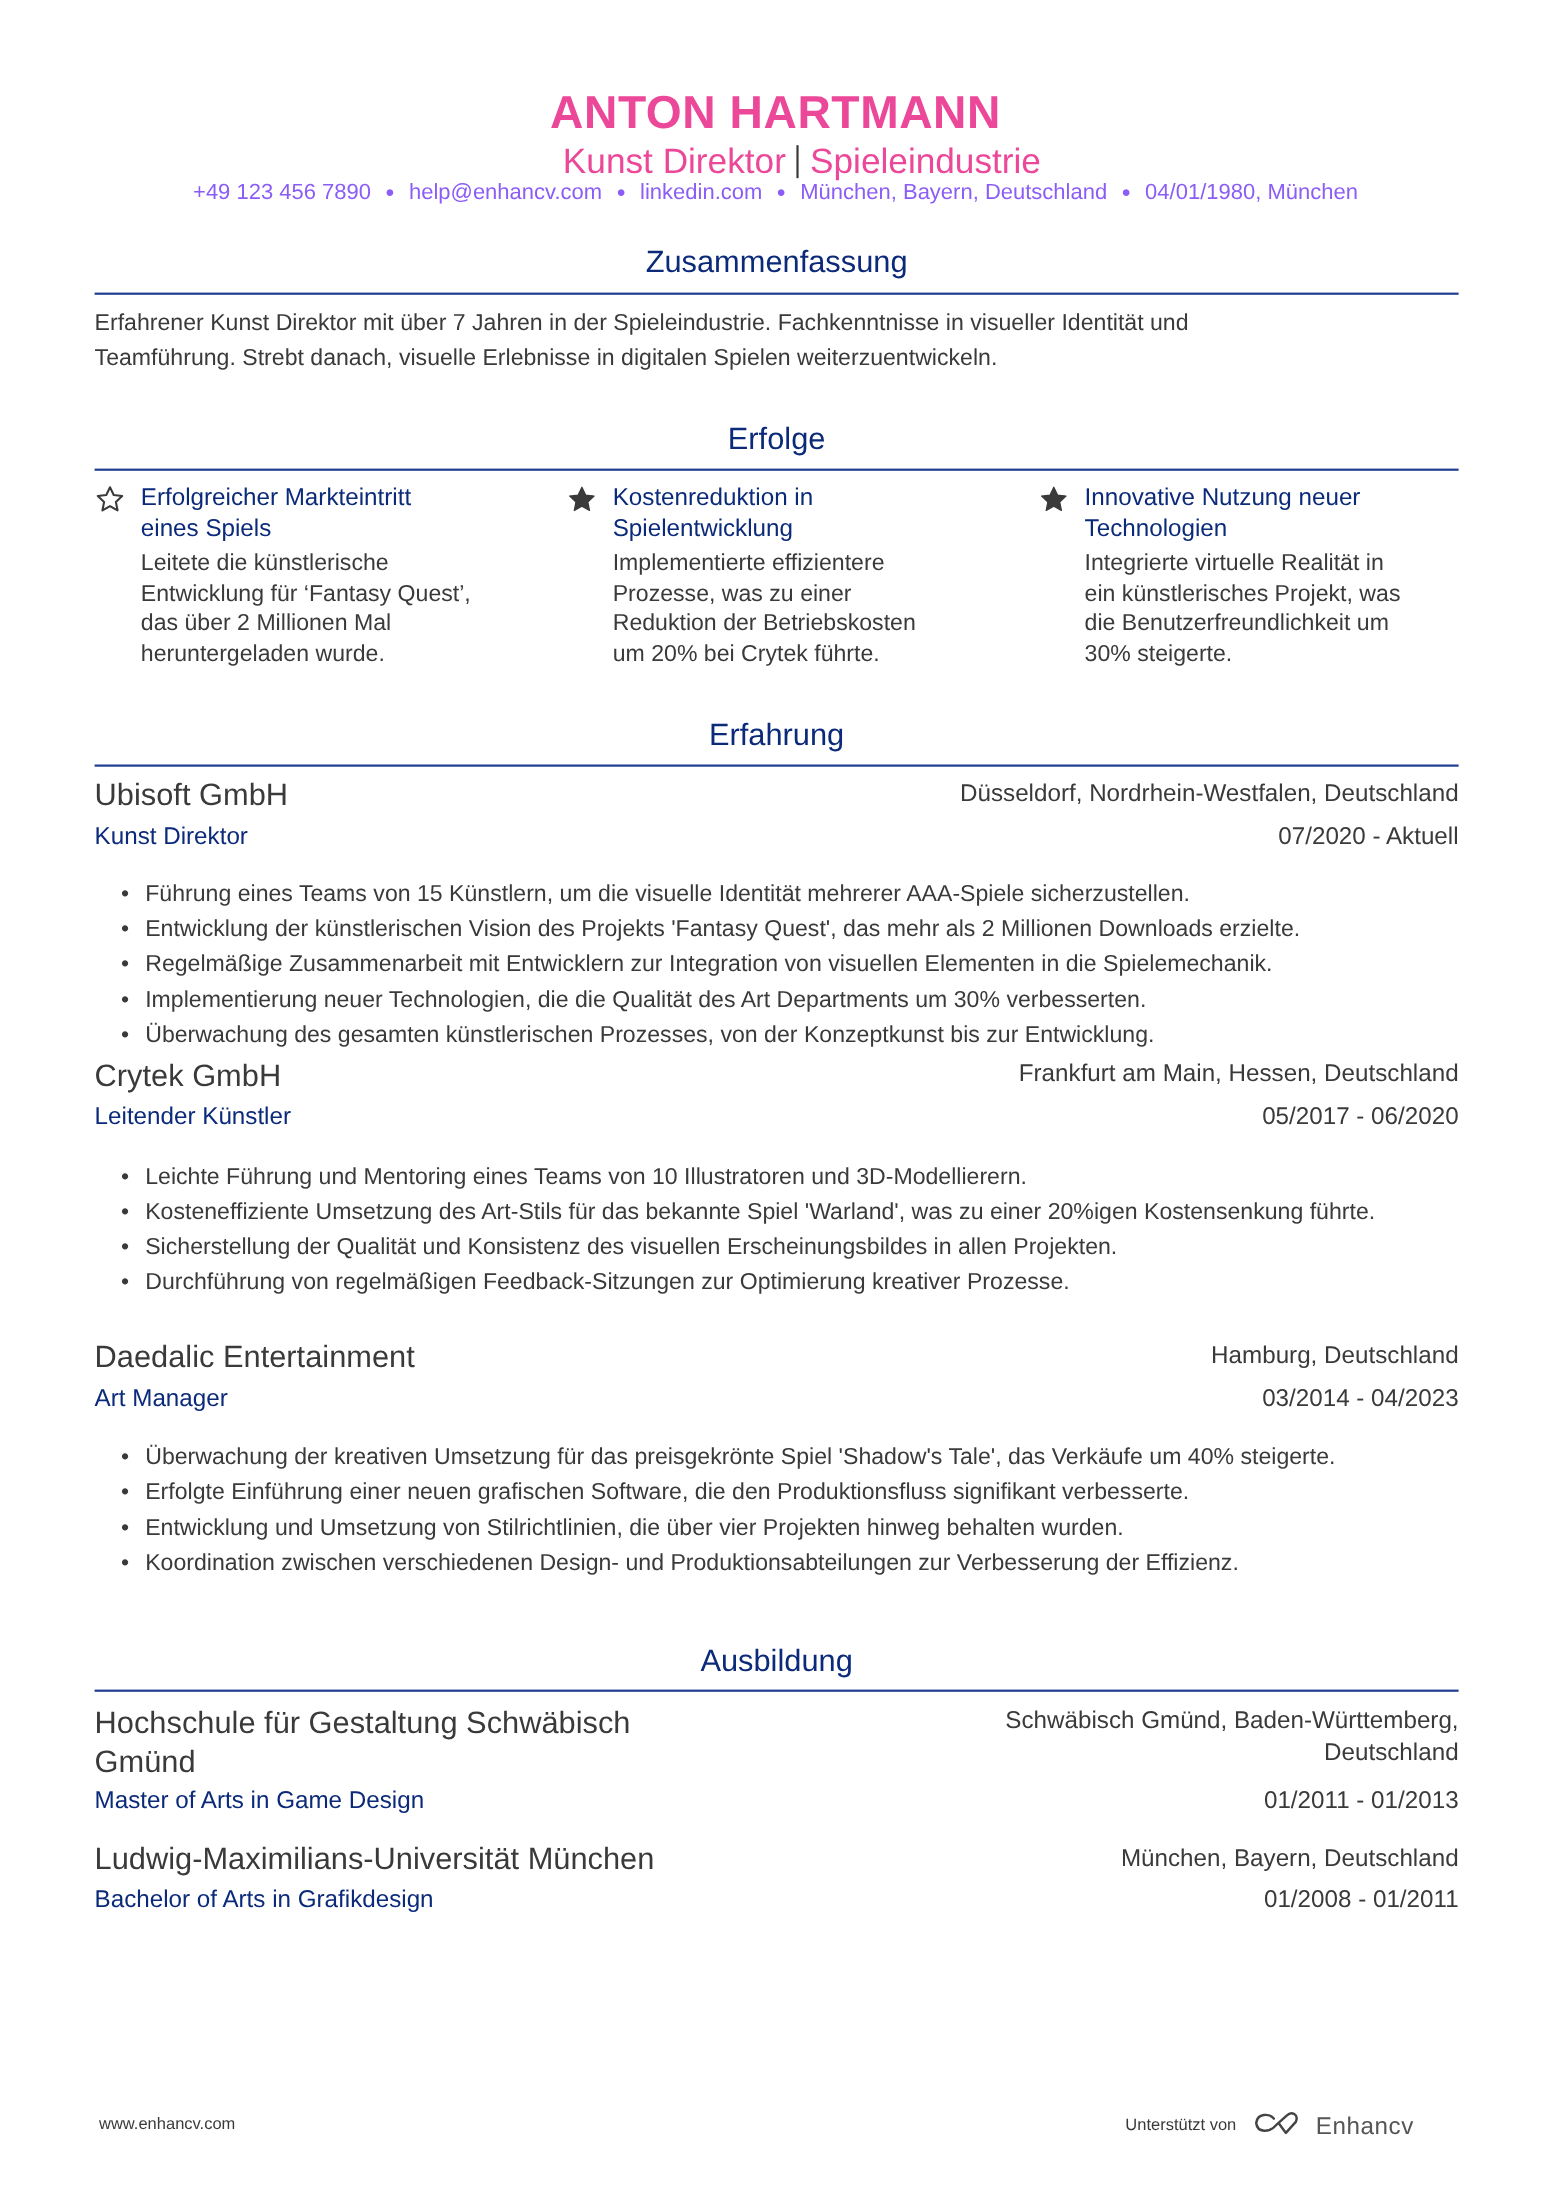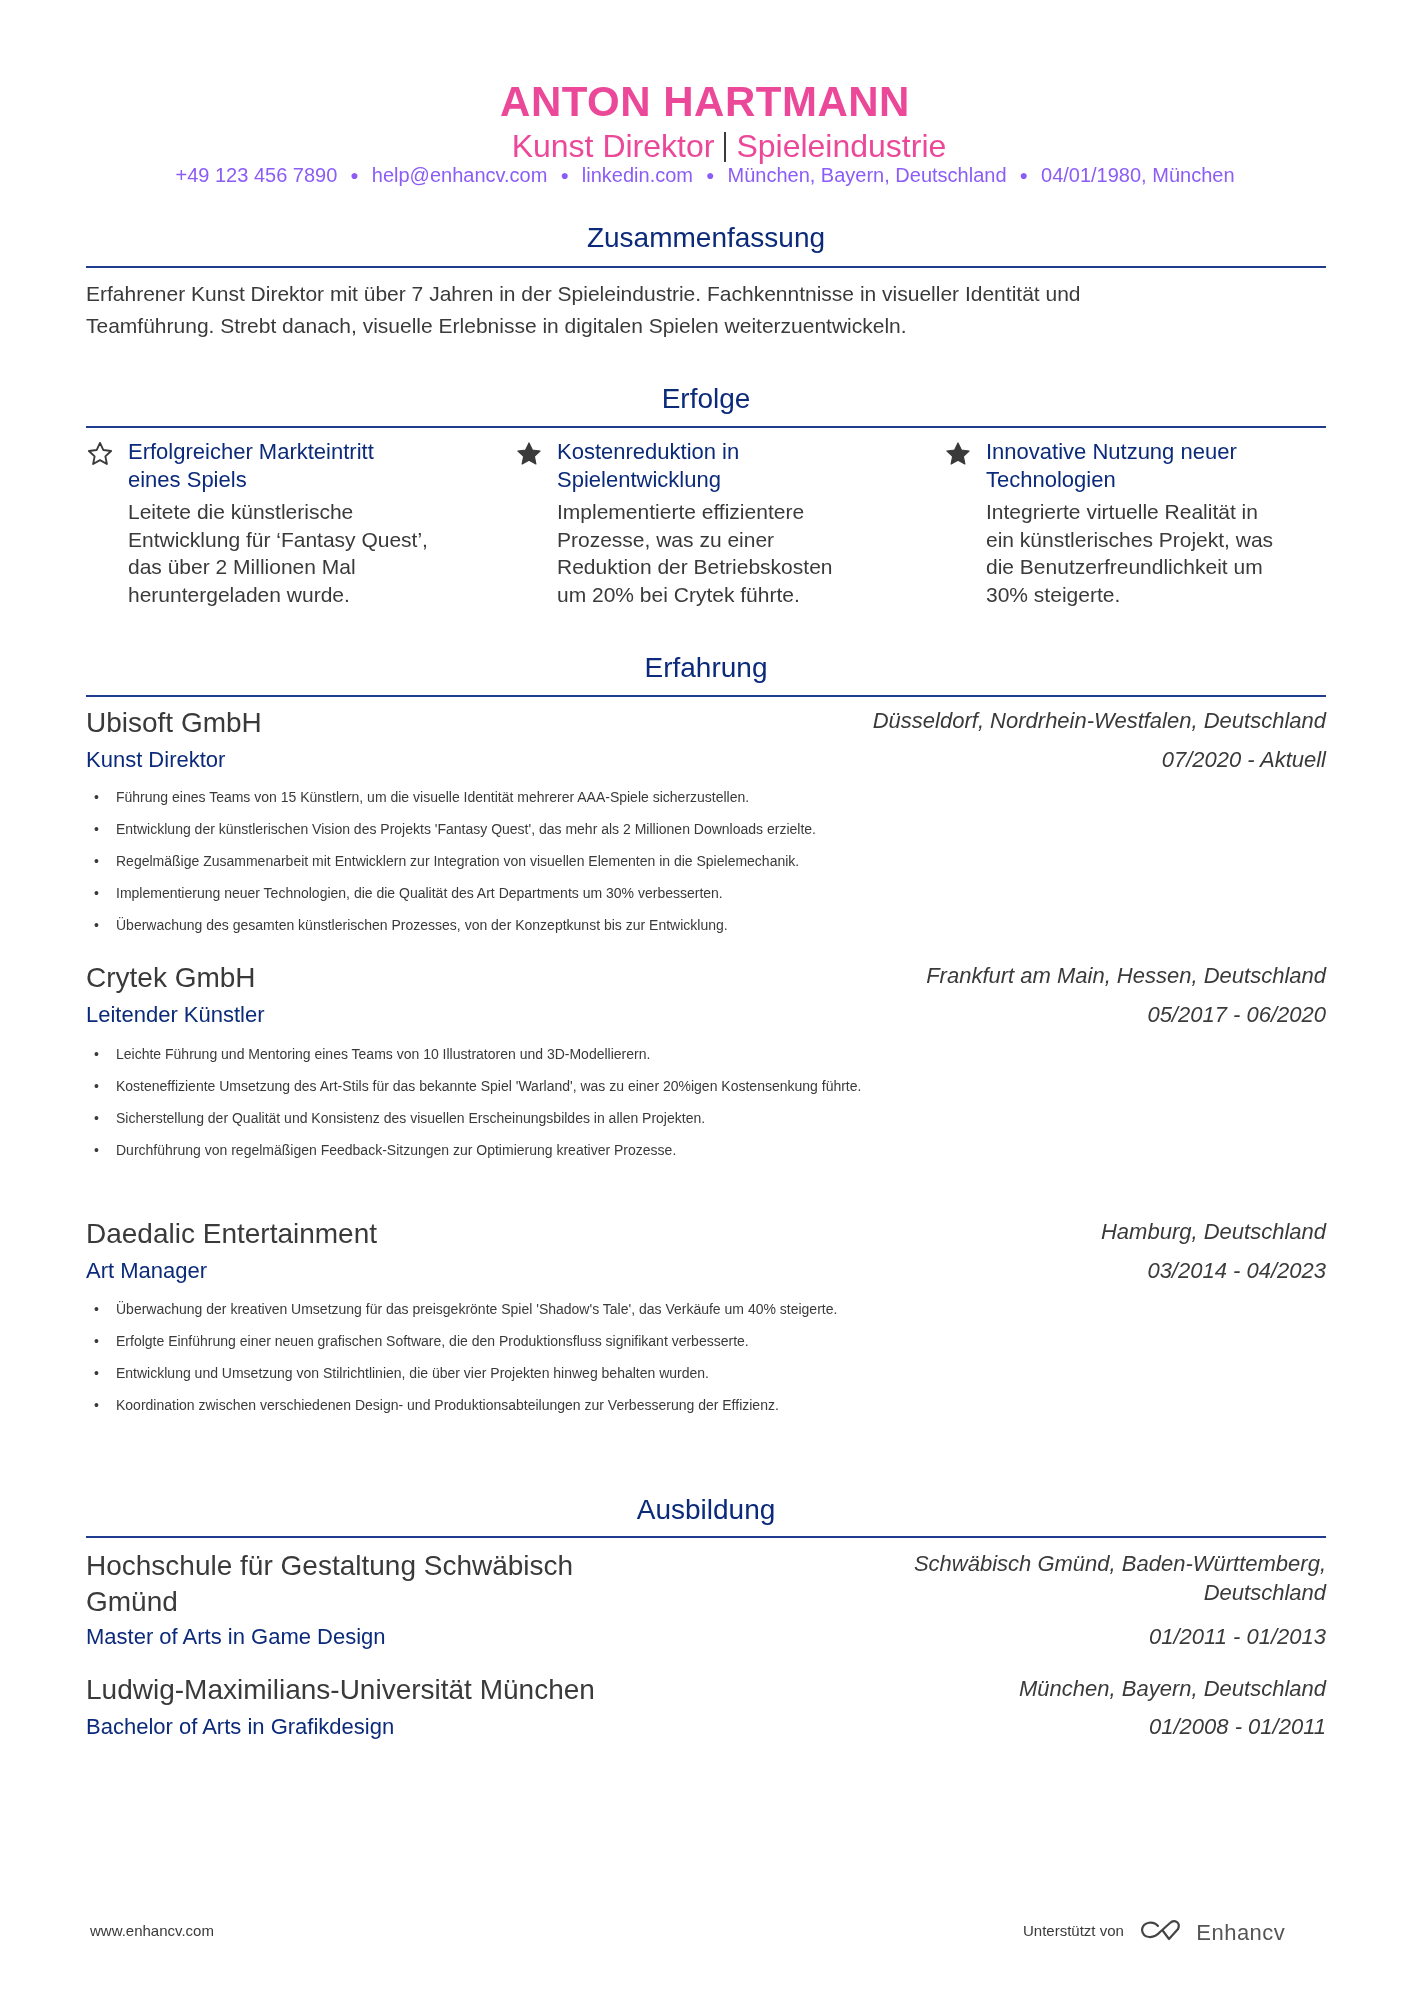--- a/index.html
+++ b/index.html
@@ -14,22 +14,22 @@
   .contact .dot { margin:0 13px; font-size:14px; vertical-align:2px; }
   .sec-title { font-size:28px; color:#0b2a7a; left:86px; width:1240px; text-align:center; }
   .rule { left:86px; width:1240px; height:2px; background:#1f3d8f; }
   .para { left:86px; width:1240px; font-size:21px; line-height:32px; }
   .ach { width:380px; }
   .ach .star { position:absolute; left:0; top:2px; width:28px; height:28px; }
   .ach .t { position:absolute; left:42px; font-size:22px; line-height:28px; color:#0b2a7a; width:340px; }
   .ach .d { position:absolute; left:42px; font-size:21px; line-height:27.5px; color:#3a3a3a; width:345px; }
   .company { left:86px; font-size:28px; color:#3a3a3a; }
   .role { left:86px; font-size:22px; color:#0b2a7a; }
-  .right { right:84px; text-align:right; font-size:22px; color:#3a3a3a;font-style:italic; }
-  ul.bul { position:absolute; left:86px; width:1240px; margin:0; padding:0; list-style:none; font-size:14px; line-height:32px; }
+  .right { right:84px; text-align:right; font-size:22px; color:#3a3a3a; }
+  ul.bul { position:absolute; left:86px; width:1240px; margin:16px; padding:0; list-style:none; font-size:21px; line-height:32px; }
   ul.bul li { position:relative; padding-left:30px; }
   ul.bul li::before { content:"•"; position:absolute; left:8px; top:0; }
   .footer-l { left:90px; top:1922px; font-size:15px; color:#3a3a3a; }
   .footer-r { left:1023px; top:1918px; font-size:15px; color:#3a3a3a; }
   .brand { font-size:22px; color:#555; letter-spacing:0.5px; }
 </style>
 </head>
 <body>
 
 <div class="abs center name">ANTON HARTMANN</div>

